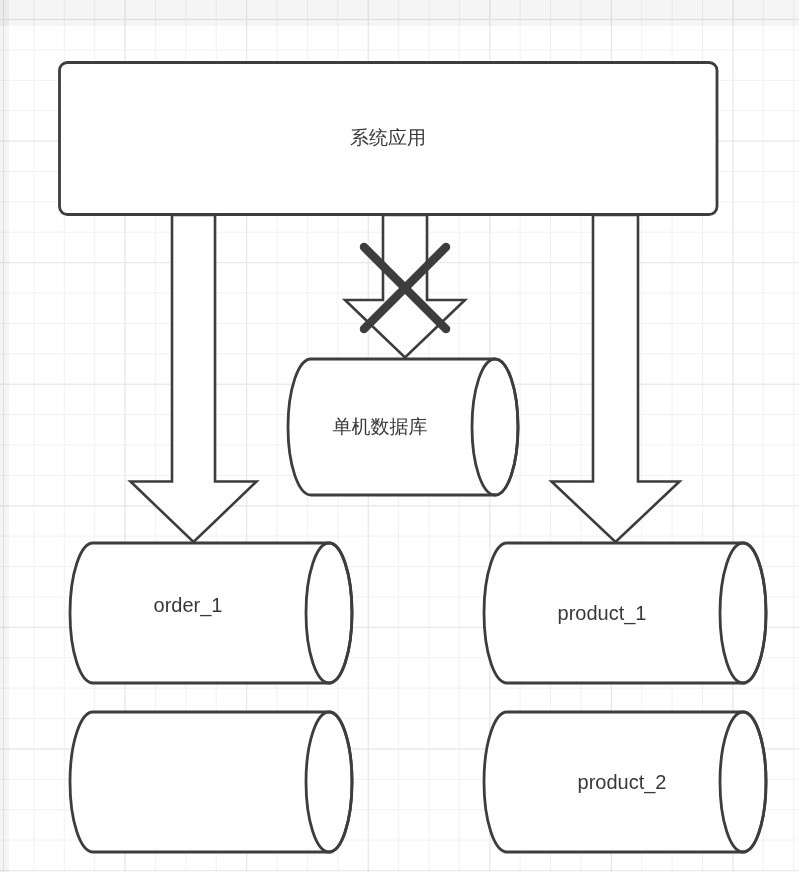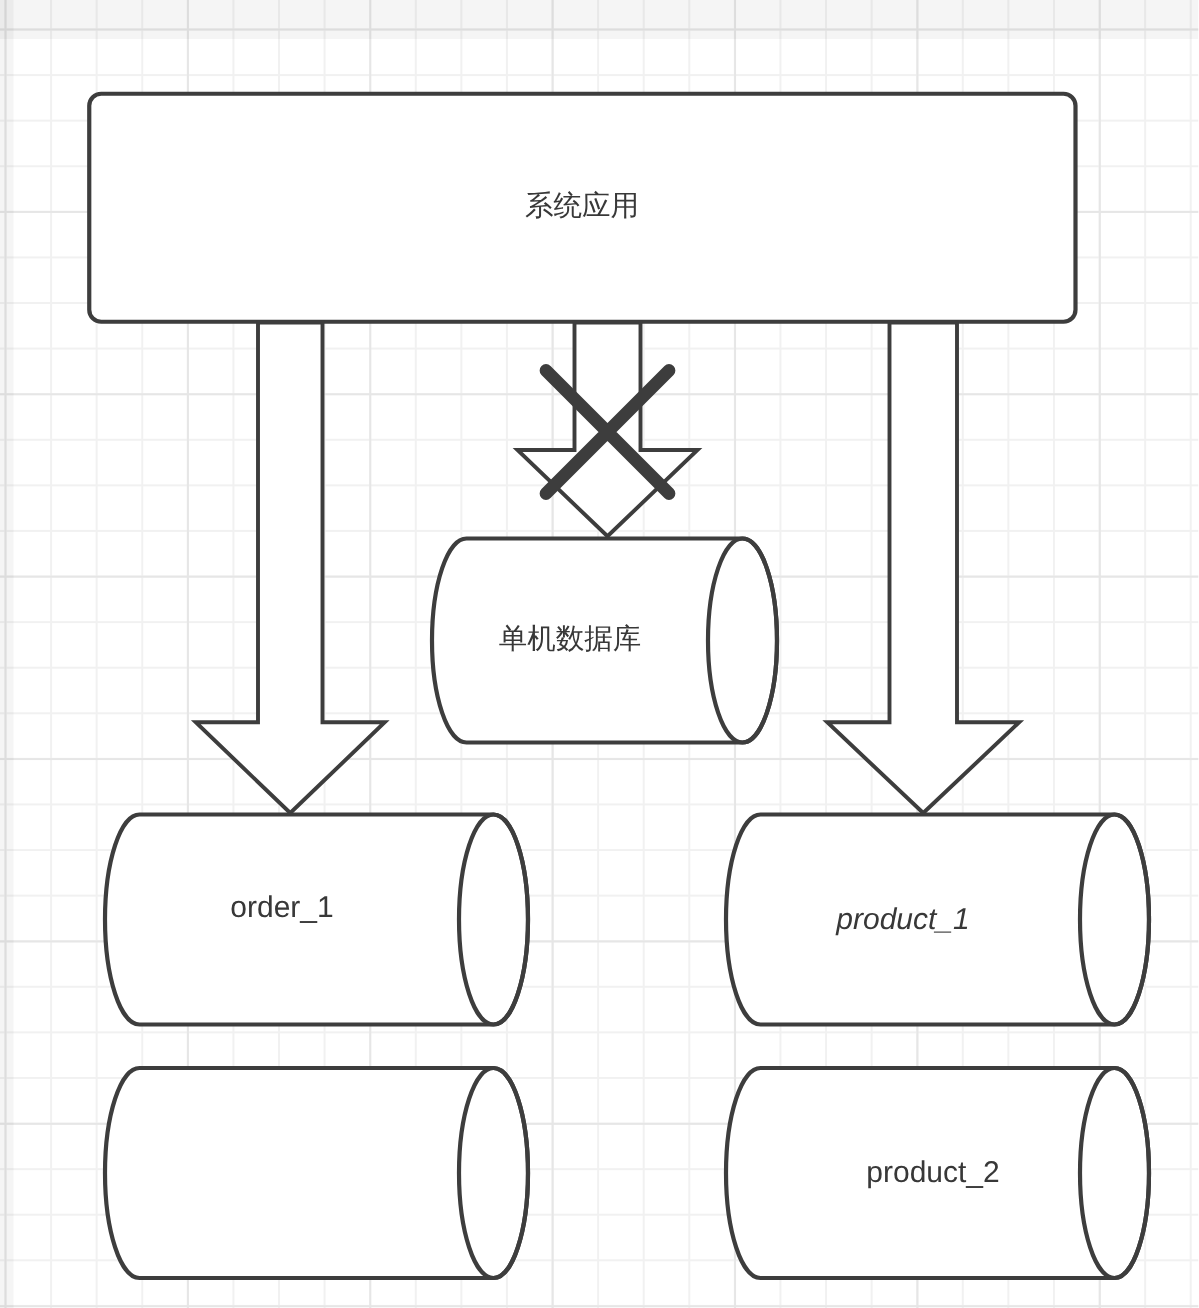--- a/index.html
+++ b/index.html
@@ -83,19 +83,19 @@
     </g>
   </svg>
 
   <div class="label cn" style="left:59px;top:62px;width:658px;height:153px;">系统应用</div>
 
   <div class="label cn" style="left:288px;top:359px;width:184px;height:136px;">单机数据库</div>
 
   <div class="label" style="left:70px;top:543px;width:236px;height:123px;">order_1</div>
 
 
-  <div class="label" style="left:484px;top:543px;width:236px;height:140px;font-style:italic;">product_1</div>
+  <div class="label" style="left:484px;top:543px;width:236px;height:140px;">product_1</div>
 
   <div class="label" style="left:484px;top:712px;width:236px;height:140px;margin-left:20px;">product_2</div>
 
   <div class="edge-strip top"></div>
   <div class="edge-strip left"></div>
 </div>
 
 </body></html>

